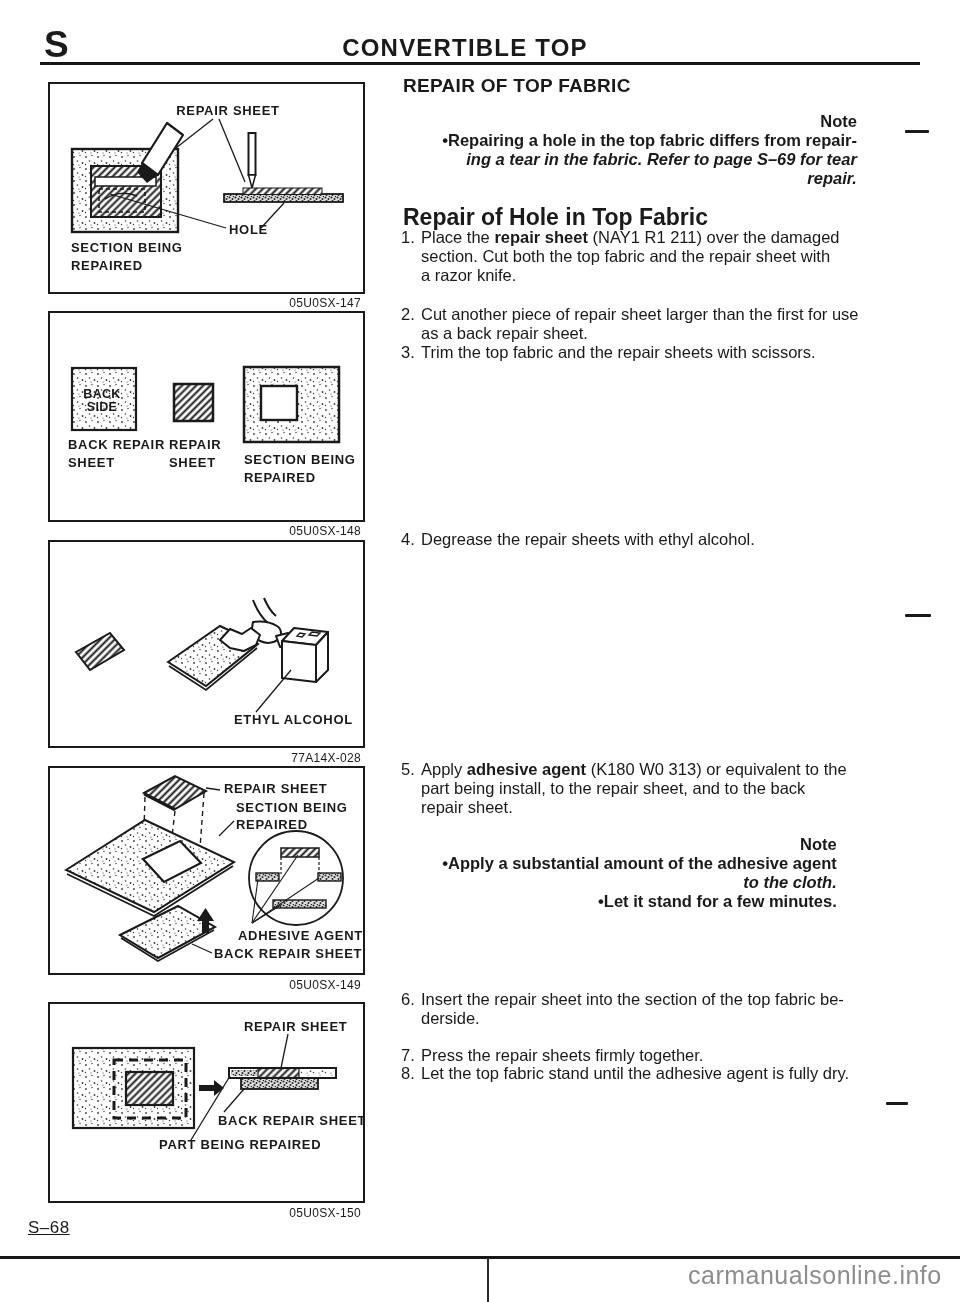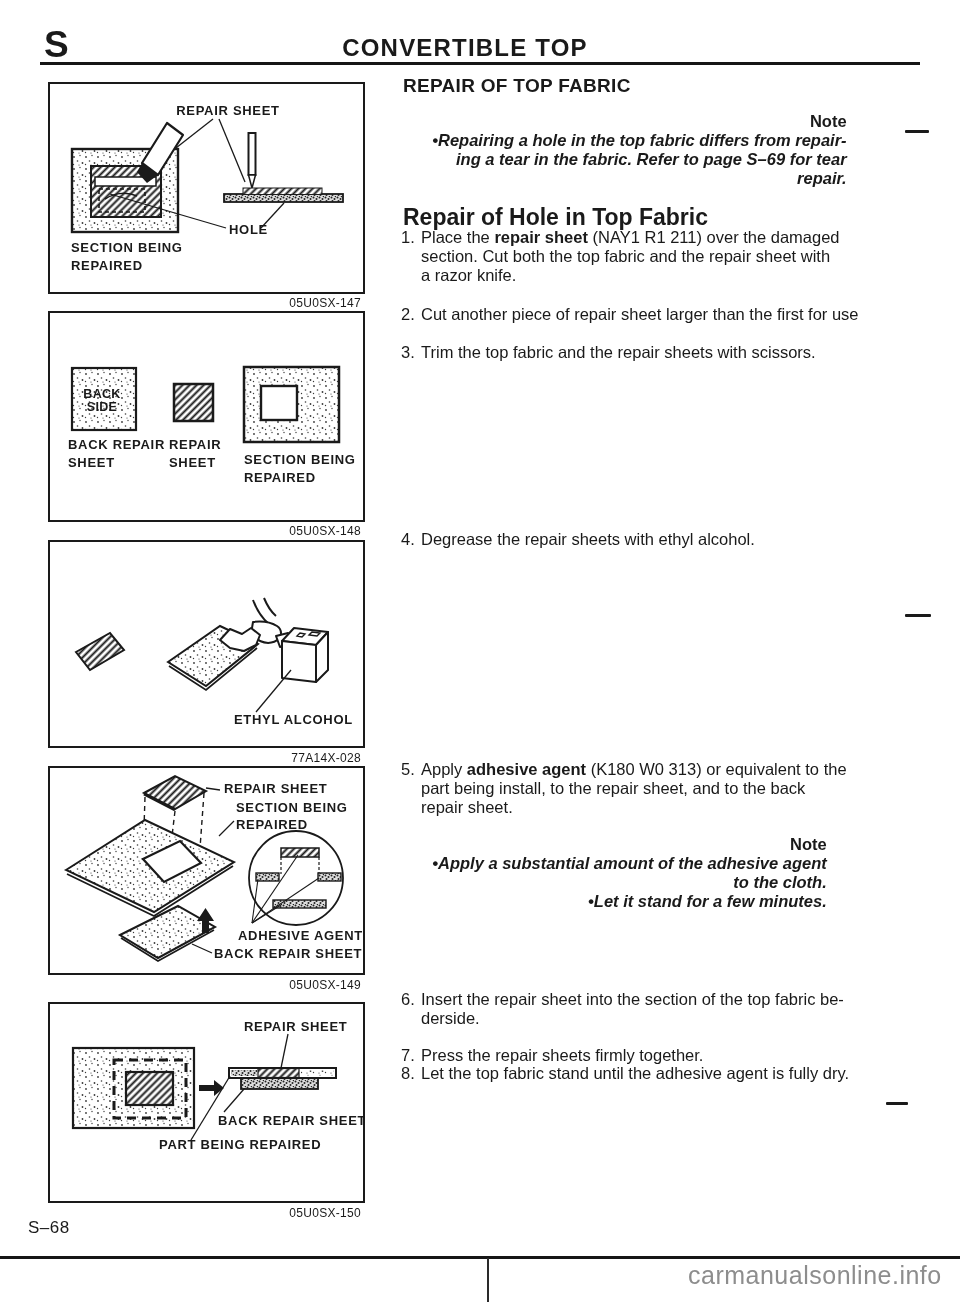--- a/index.html
+++ b/index.html
@@ -15,32 +15,32 @@
   .figcap{position:absolute;left:48px;width:313px;text-align:right;font-size:12px;letter-spacing:.3px;color:#1a1a1a;}
   .figlabel{font:600 13px "Liberation Sans",sans-serif;letter-spacing:.7px;fill:#1a1a1a;}
   .figlabel-sm{font:600 12.5px "Liberation Sans",sans-serif;letter-spacing:.3px;fill:#1a1a1a;}
   
   .article{font-size:16.5px;line-height:19px;}
   .a-title{left:403px;top:76px;font-size:19px;font-weight:bold;letter-spacing:.3px;}
   .a-sub{left:403px;top:208px;font-size:23px;font-weight:bold;}
   .note-blk{left:403px;text-align:right;}
   .note-h{margin-left:16px;font-weight:bold;}
   .b-line{white-space:nowrap;font-weight:bold;}
-  .b-first{margin-left:18px;font-style:italic;}
+  .b-first{margin-left:28px;}
   .b-cont{margin-left:44px;font-style:italic;}
   .bullet{display:inline-block;width:17px;}
   .step{left:401px;}
   .line{white-space:nowrap;}
   .num{display:inline-block;width:20px;}
   .cont{margin-left:20px;}
   
   .margin-mark{background:#1a1a1a;border-radius:1px;}
   .foot-rule{left:0;top:1256px;width:960px;height:3px;background:#161616;}
   .foot-vline{left:487px;top:1258px;width:2px;height:44px;background:#2a2a2a;}
-  .page-num{left:28px;top:1218px;font-size:17px;letter-spacing:.5px;}
+  .page-num{left:28px;top:1218px;font-size:17px;letter-spacing:.5px;text-decoration:underline;}
   .watermark{left:688px;top:1261px;font-size:25px;color:#8d8d8d;letter-spacing:.5px;}
 </style>
 </head>
 <body>
 
 <div class="page">
 
   <svg width="0" height="0" style="position:absolute">
     <defs>
       <pattern id="hatch" patternUnits="userSpaceOnUse" width="5" height="5" patternTransform="rotate(45)">
@@ -228,20 +228,21 @@
   <div class="abs a-sub article">Repair of Hole in Top Fabric</div>
 
   <div class="abs step article" style="top:228px">
     <div class="line"><span class="num">1.</span><span>Place the </span><b>repair sheet</b><span> (NAY1 R1 211) over the damaged</span></div>
     <div class="line cont">section. Cut both the top fabric and the repair sheet with</div>
     <div class="line cont">a razor knife.</div>
   </div>
 
   <div class="abs step article" style="top:305px">
     <div class="line"><span class="num">2.</span><span>Cut another piece of repair sheet larger than the first for use</span></div>
+    <div class="line cont">as a back repair sheet.</div>
   </div>
 
   <div class="abs step article" style="top:343px">
     <div class="line"><span class="num">3.</span><span>Trim the top fabric and the repair sheets with scissors.</span></div>
   </div>
 
   <div class="abs step article" style="top:530px">
     <div class="line"><span class="num">4.</span><span>Degrease the repair sheets with ethyl alcohol.</span></div>
   </div>
 

